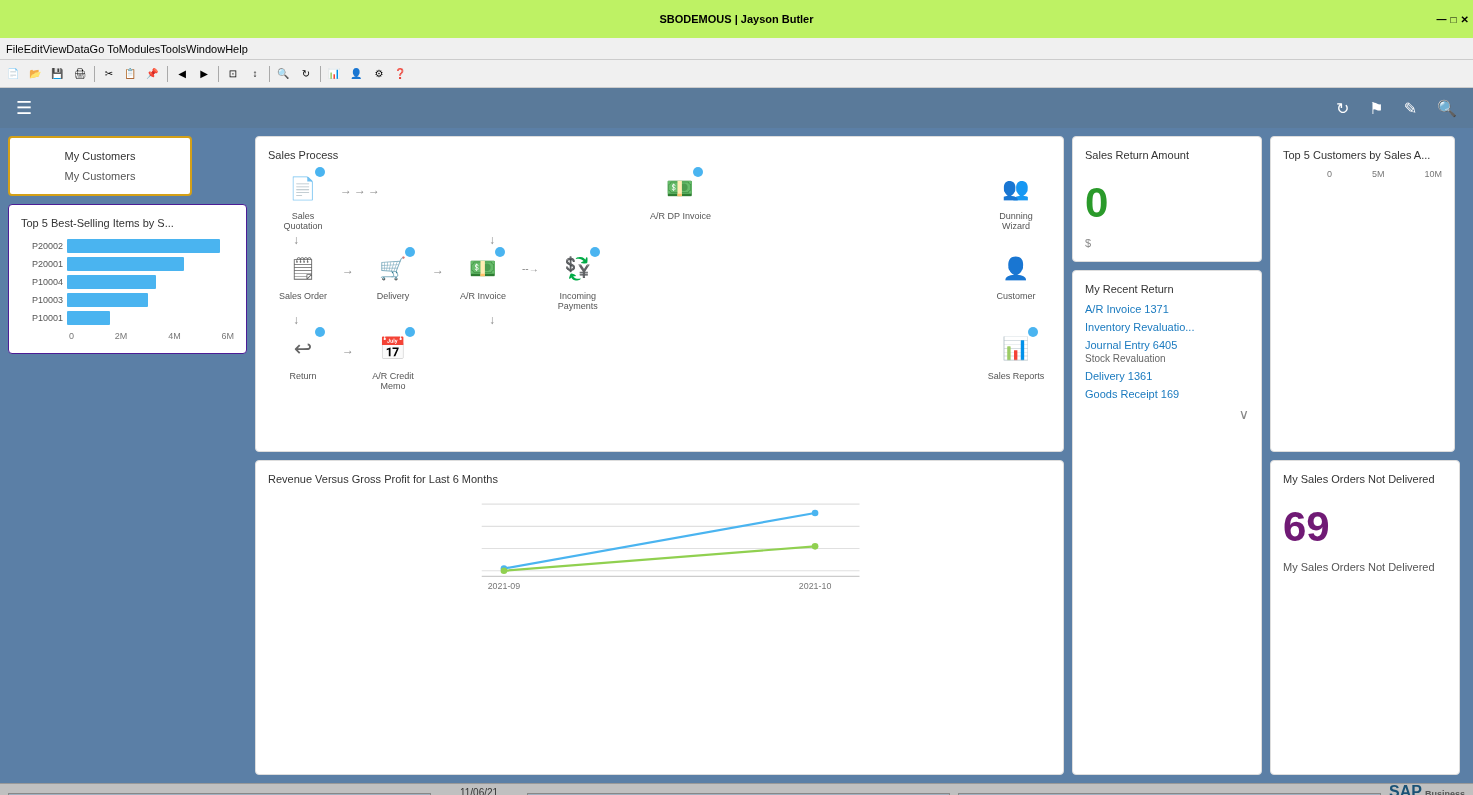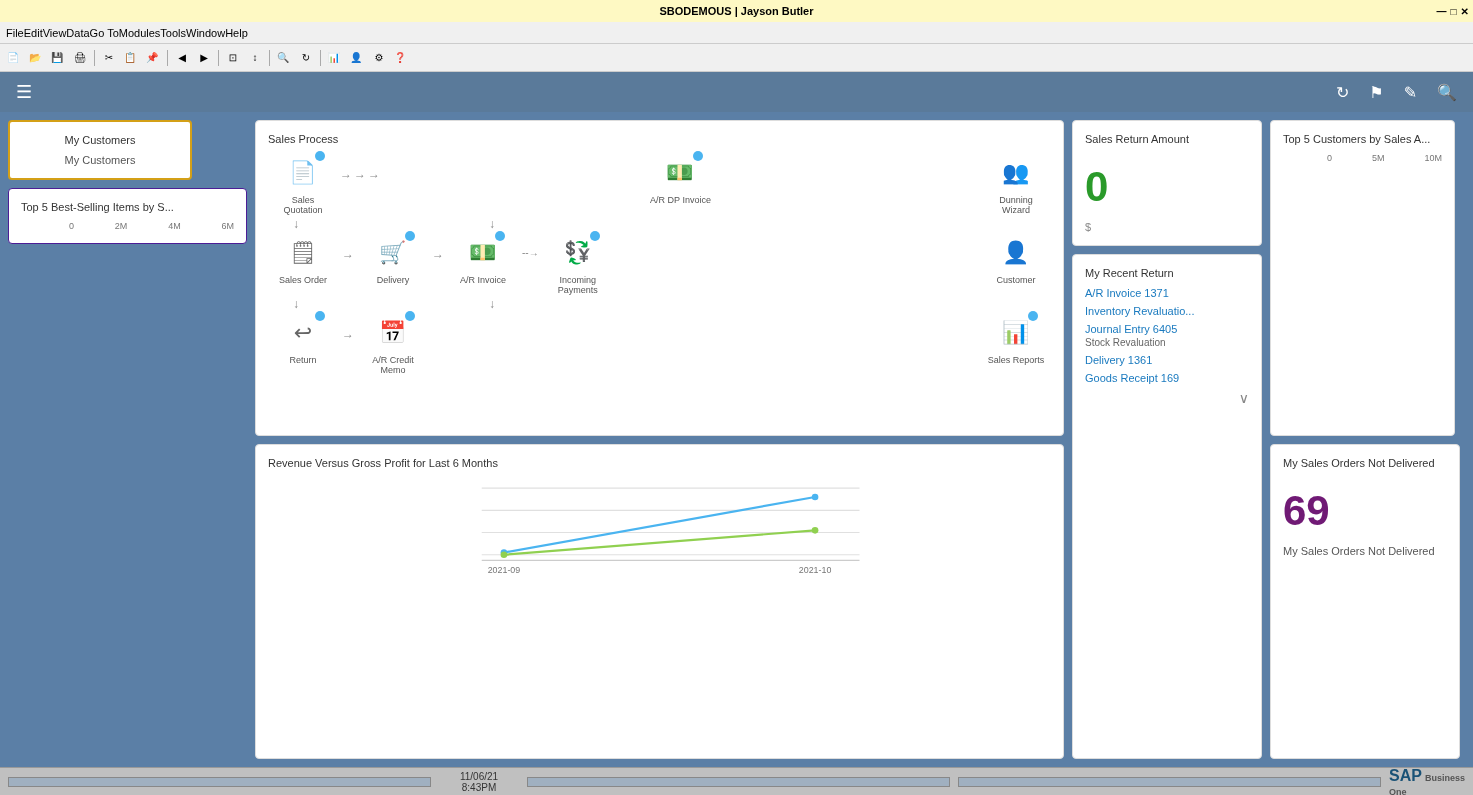--- a/index.html
+++ b/index.html
@@ -7,22 +7,22 @@
       font-family: Arial, sans-serif;
       background: #4a6a8a;
       width: 1473px;
       height: 795px;
       overflow: hidden;
       font-size: 12px;
     }
 
     
     .title-bar {
-      background: #fef9c3;
-      height: 22px;
+      background: #bef264;
+      height: 38px;
       display: flex;
       align-items: center;
       justify-content: center;
       font-size: 11px;
       font-weight: bold;
       color: #000;
       position: relative;
     }
     .title-bar-controls {
       position: absolute;
@@ -457,20 +457,42 @@
 
     <div class="left-column">
 
       <div class="card my-customers-card">
         <div class="card-title">My Customers</div>
         <div class="my-customers-label">My Customers</div>
       </div>
 
       <div class="card top5-selling-card">
         <div class="card-title">Top 5 Best-Selling Items by S...</div>
+        <div class="bar-chart">
+          <div class="bar-row">
+            <span class="bar-label">P20002</span>
+            <div class="bar-bg" style="width:72%;"></div>
+          </div>
+          <div class="bar-row">
+            <span class="bar-label">P20001</span>
+            <div class="bar-bg" style="width:55%;"></div>
+          </div>
+          <div class="bar-row">
+            <span class="bar-label">P10004</span>
+            <div class="bar-bg" style="width:42%;"></div>
+          </div>
+          <div class="bar-row">
+            <span class="bar-label">P10003</span>
+            <div class="bar-bg" style="width:38%;"></div>
+          </div>
+          <div class="bar-row">
+            <span class="bar-label">P10001</span>
+            <div class="bar-bg" style="width:20%;"></div>
+          </div>
+        </div>
         <div class="chart-x-axis">
           <span>0</span>
           <span>2M</span>
           <span>4M</span>
           <span>6M</span>
         </div>
       </div>
     </div>
 
     <div class="middle-column">

